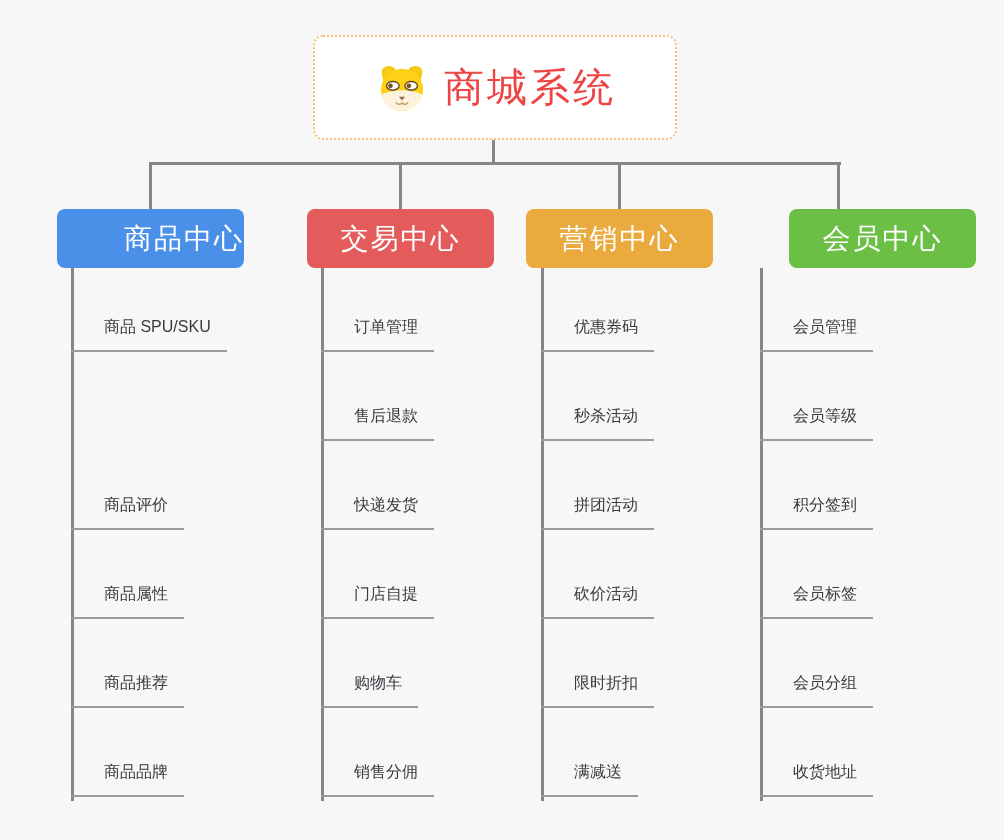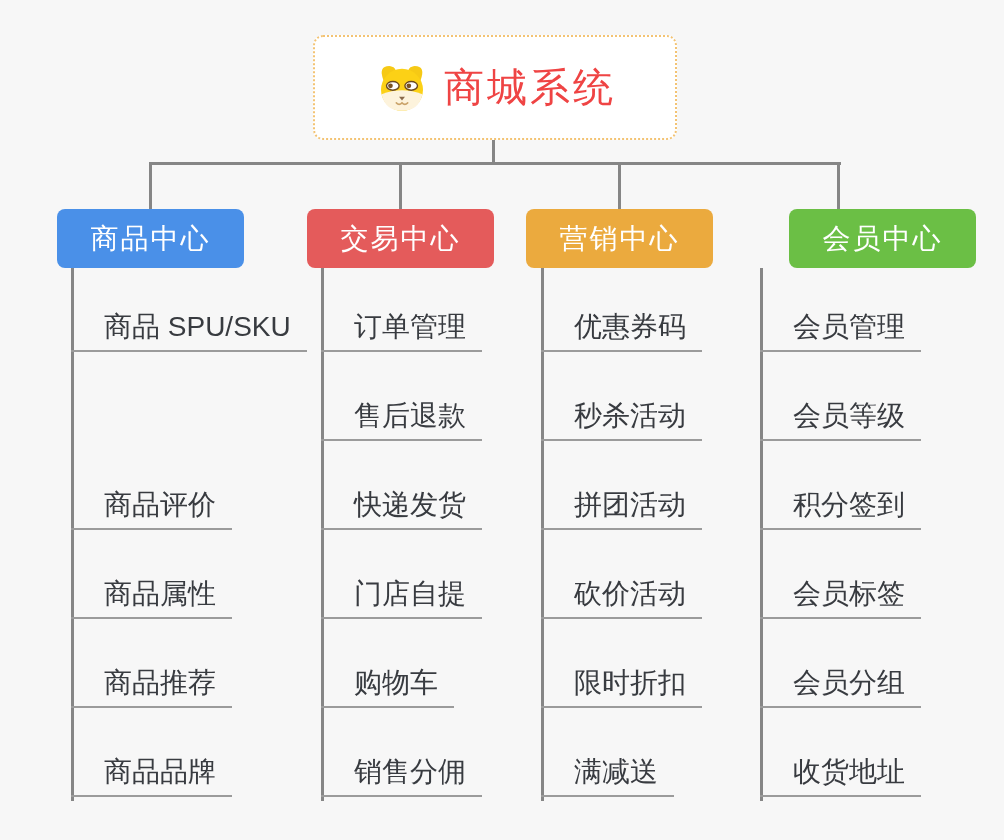--- a/index.html
+++ b/index.html
@@ -23,28 +23,28 @@
   .drop{top:164px;width:3px;height:46px;}
   .drop.d0{left:149px}.drop.d1{left:399px}.drop.d2{left:618px}.drop.d3{left:837px}
   .vline{top:268px;width:3px;height:533px;}
   .vline.c0{left:71px}.vline.c1{left:321px}.vline.c2{left:541px}.vline.c3{left:760px}
   
   .branch{
     position:absolute;top:209px;width:187px;height:59px;border-radius:8px;
     display:flex;align-items:center;justify-content:center;
     color:#ffffff;font-size:28px;letter-spacing:2px;cursor:pointer;
   }
-  .branch.b0{left:57px;background:#4a90e8;}
+  .branch.b0{left:57px;background:#4a90e8;justify-content:flex-end;}
   .branch.b1{left:307px;background:#e45b5b;align-items:center;}
   .branch.b2{left:526px;background:#ebaa3e;}
   .branch.b3{left:745px;background:#6bbf45;margin-left:44px;}
   
   .leaf{
     position:absolute;box-sizing:content-box;
-    font-size:28px;line-height:28px;color:#383b40;white-space:nowrap;
+    font-size:16px;line-height:28px;color:#383b40;white-space:nowrap;
     padding:0 16px 9px 33px;border-bottom:2px solid #9b9b9b;cursor:pointer;
   }
   .leaf.c0{left:71px}.leaf.c1{left:321px}.leaf.c2{left:541px}.leaf.c3{left:760px}
   .leaf.r0{top:313px}.leaf.r1{top:402px}.leaf.r2{top:491px}
   .leaf.r3{top:580px}.leaf.r4{top:669px}.leaf.r5{top:758px}
 </style>
 </head>
 <body>
 
 <div id="canvas">

